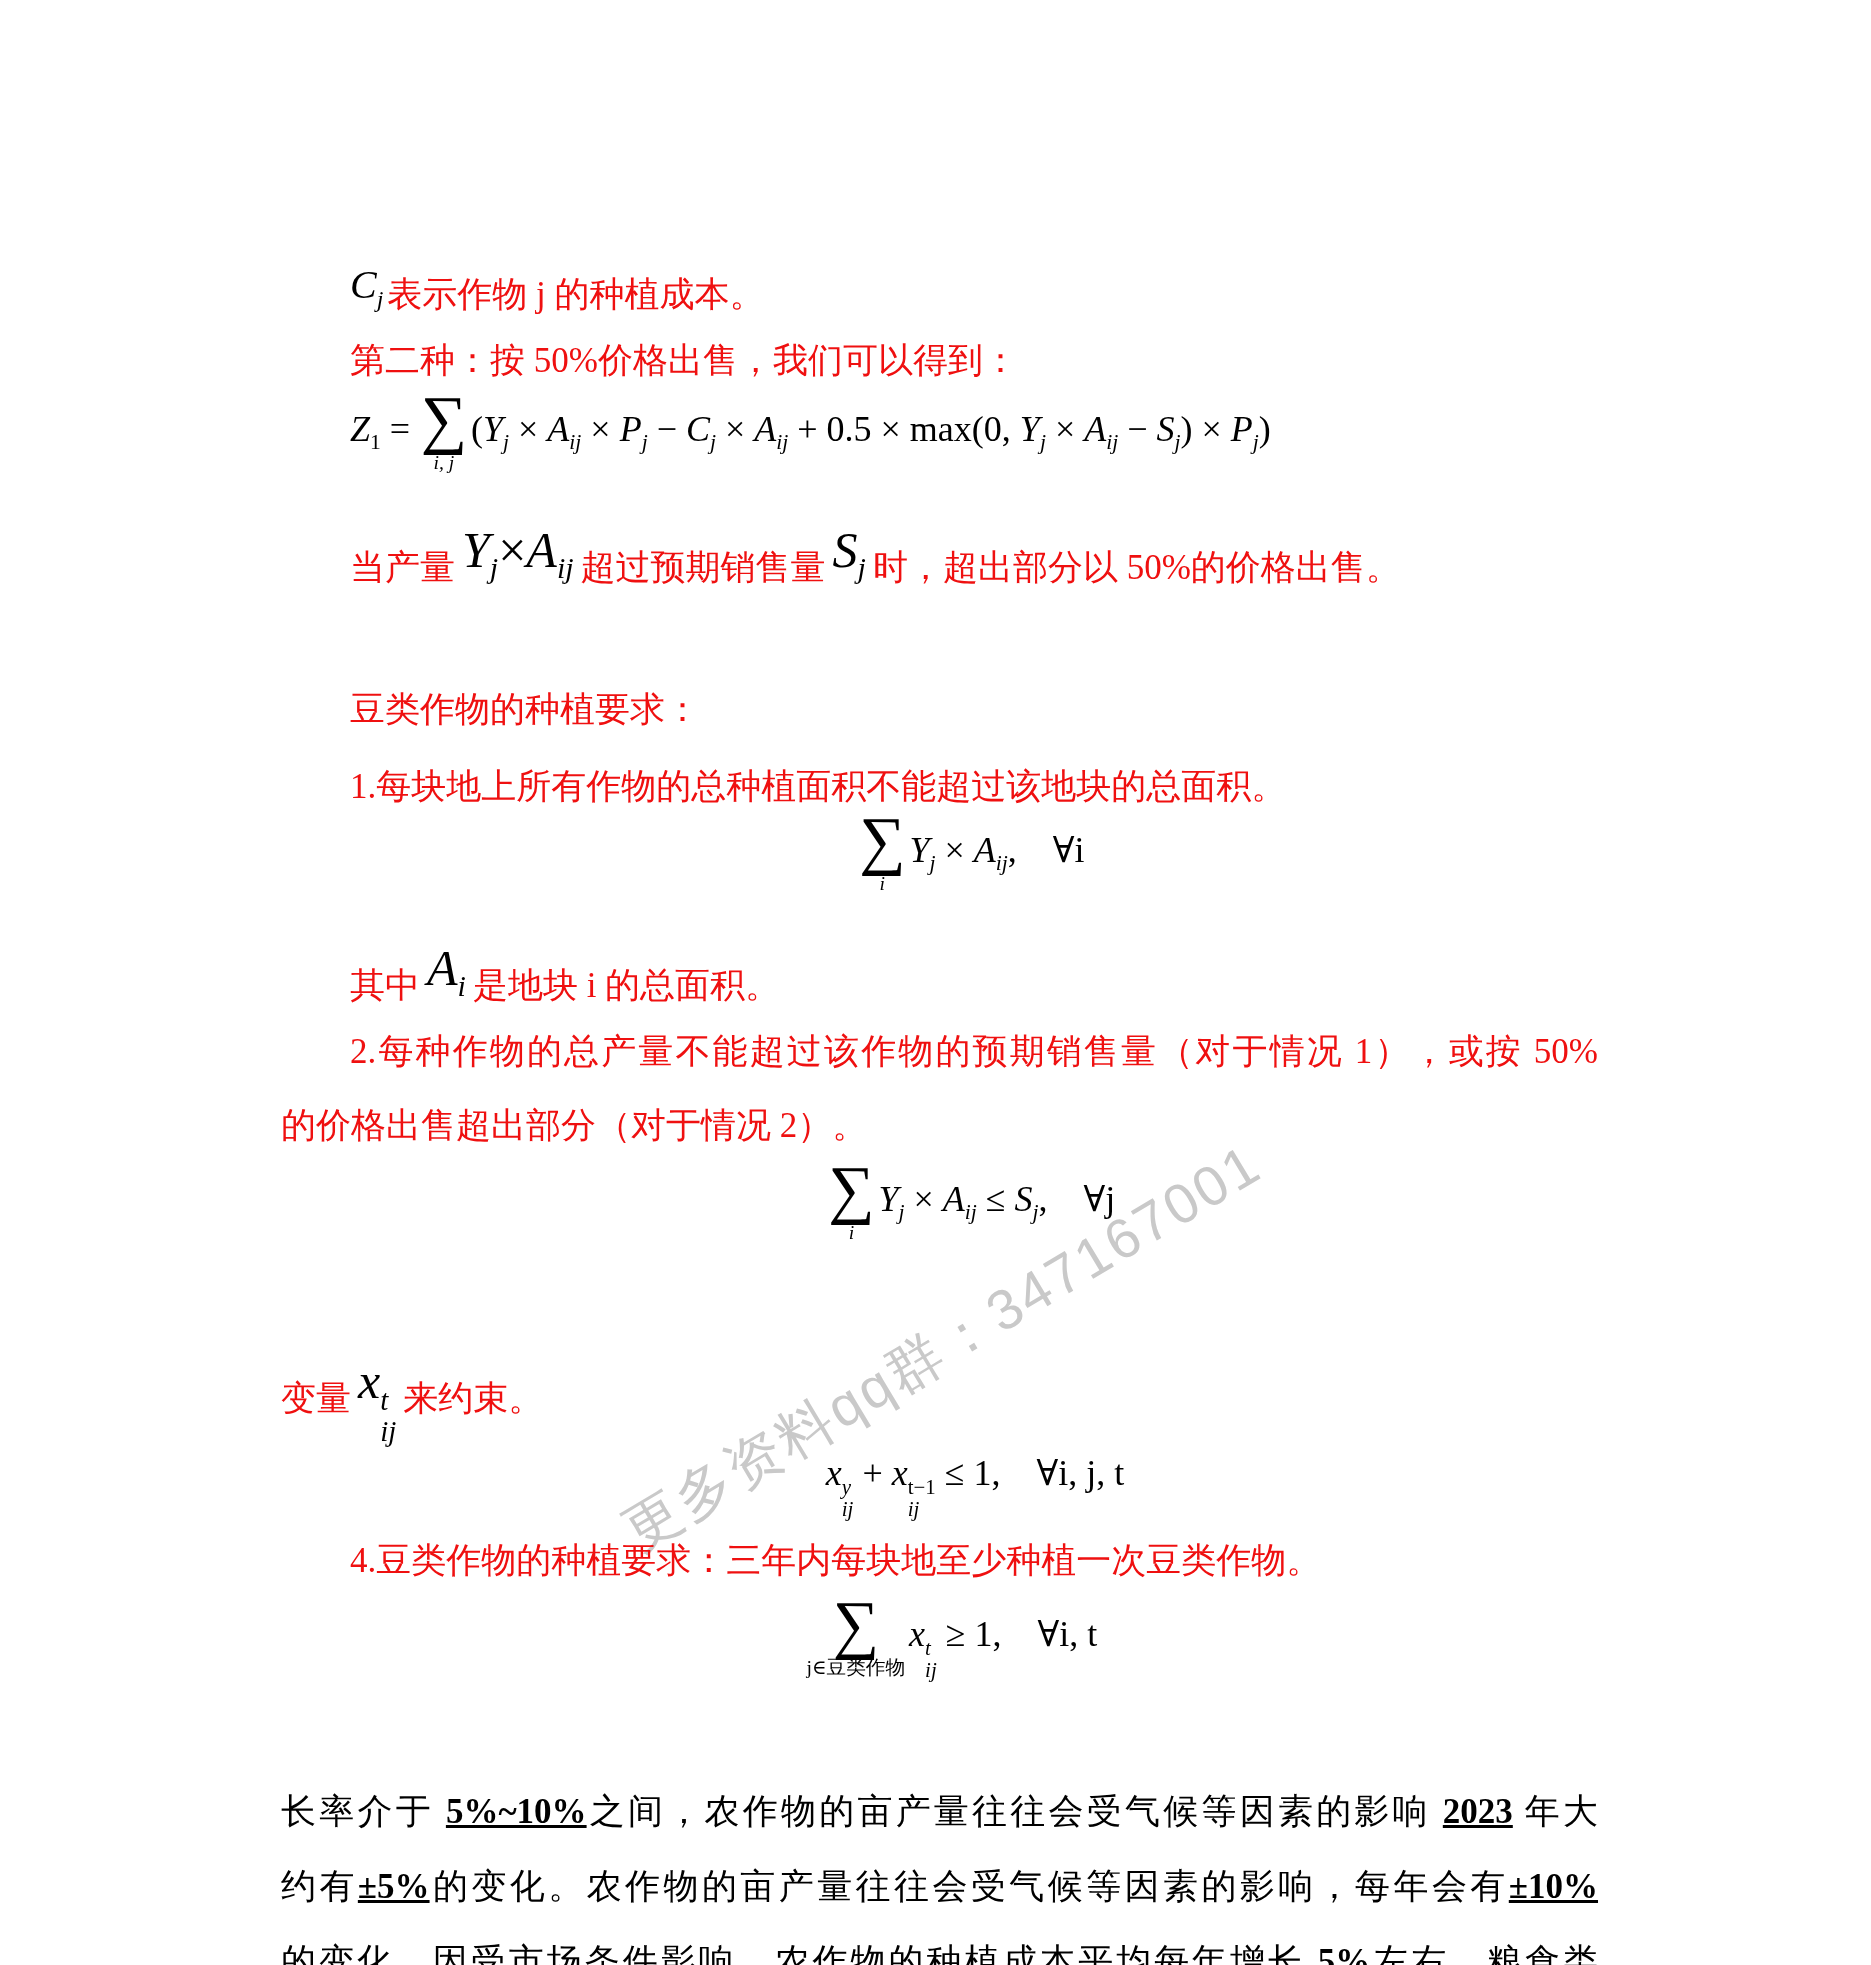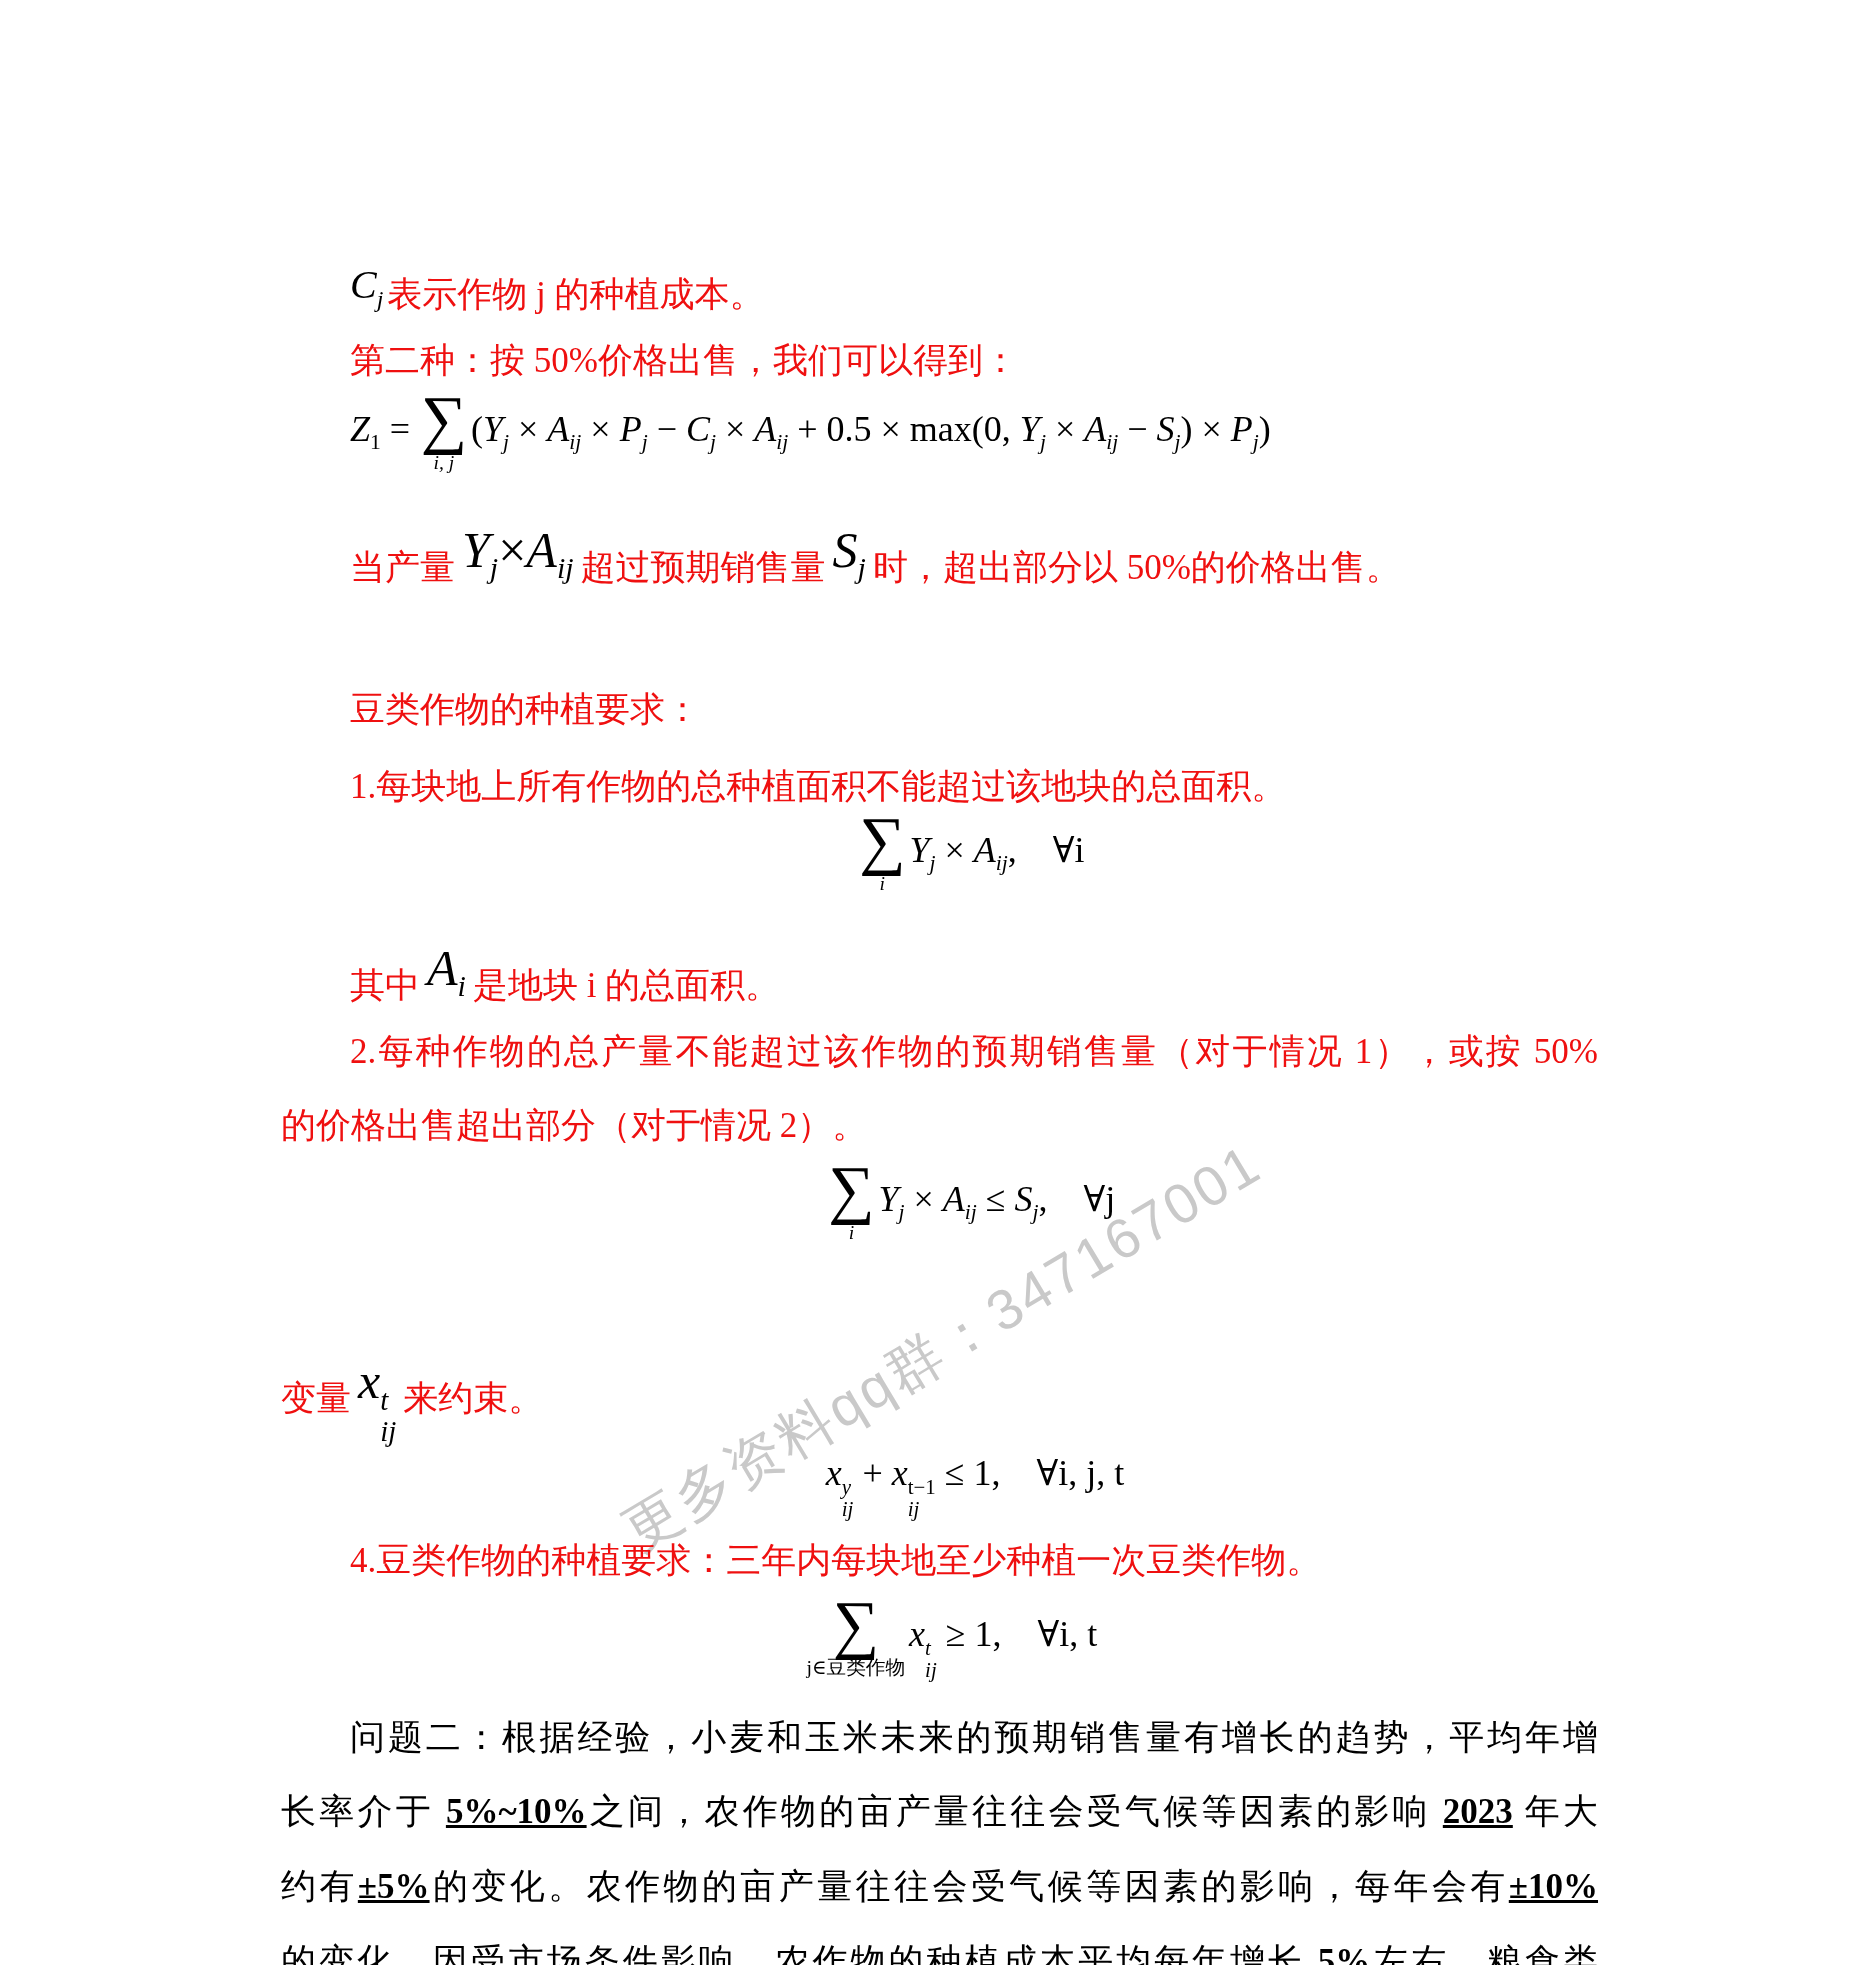--- a/index.html
+++ b/index.html
@@ -127,23 +127,20 @@
   <div class="f fc" style="top:1598px;left:951px;">
     <span class="sigma">
         <span class="sg">∑</span>
         <span class="sgs fo">j∈豆类作物</span>
       </span><span class="fv">x</span><span class="ss">
         <span class="fv">t</span>
         <span class="fv">ij</span>
       </span><span class="fo"> ≥ 1,</span><span class="fo"> ∀i, t</span>
   </div>
 
-  <div class="line blk wide just ind" style="top:1712px;">
-    <span>问题二：根据经验，小麦和玉米未来的预期销售量有增长的趋势，平均年增</span>
-  </div>
   <div class="line blk wide just" style="top:1786px;">
     <span>长率介于 </span><b>5%~10%</b><span>之间，农作物的亩产量往往会受气候等因素的影响 </span><b>2023</b><span> 年大</span>
   </div>
   <div class="line blk wide just" style="top:1861px;">
     <span>约有</span><b>±5%</b><span>的变化。农作物的亩产量往往会受气候等因素的影响，每年会有</span><b>±10%</b>
   </div>
   <div class="line blk wide just" style="top:1936px;">
     <span>的变化。因受市场条件影响，农作物的种植成本平均每年增长 </span><b>5%</b><span>左右。粮食类</span>
   </div>
 

